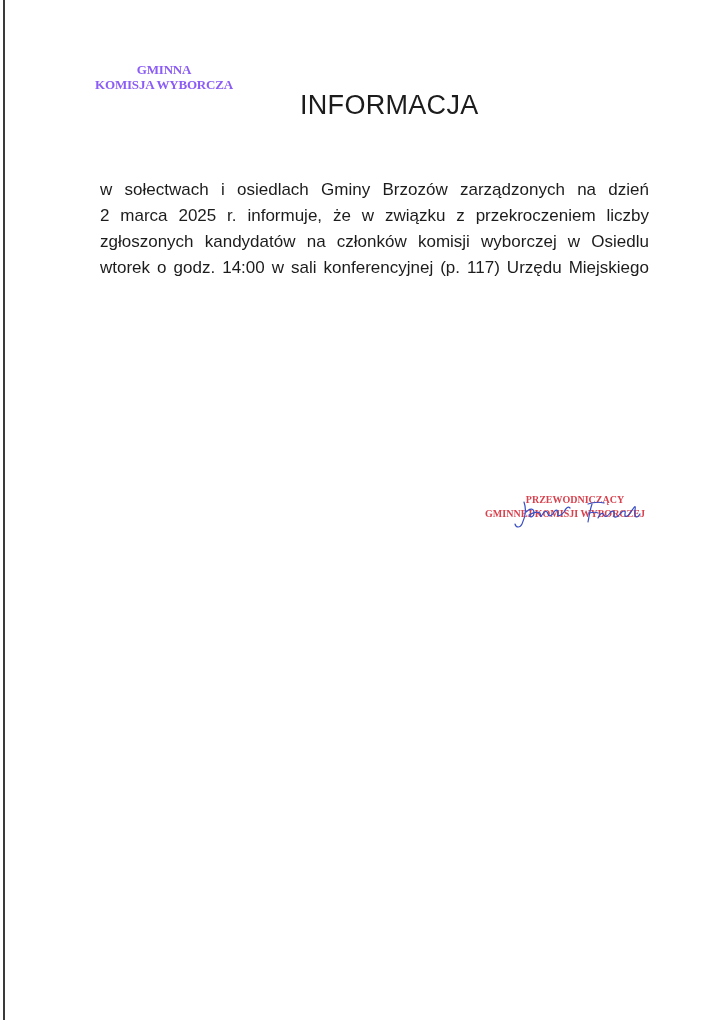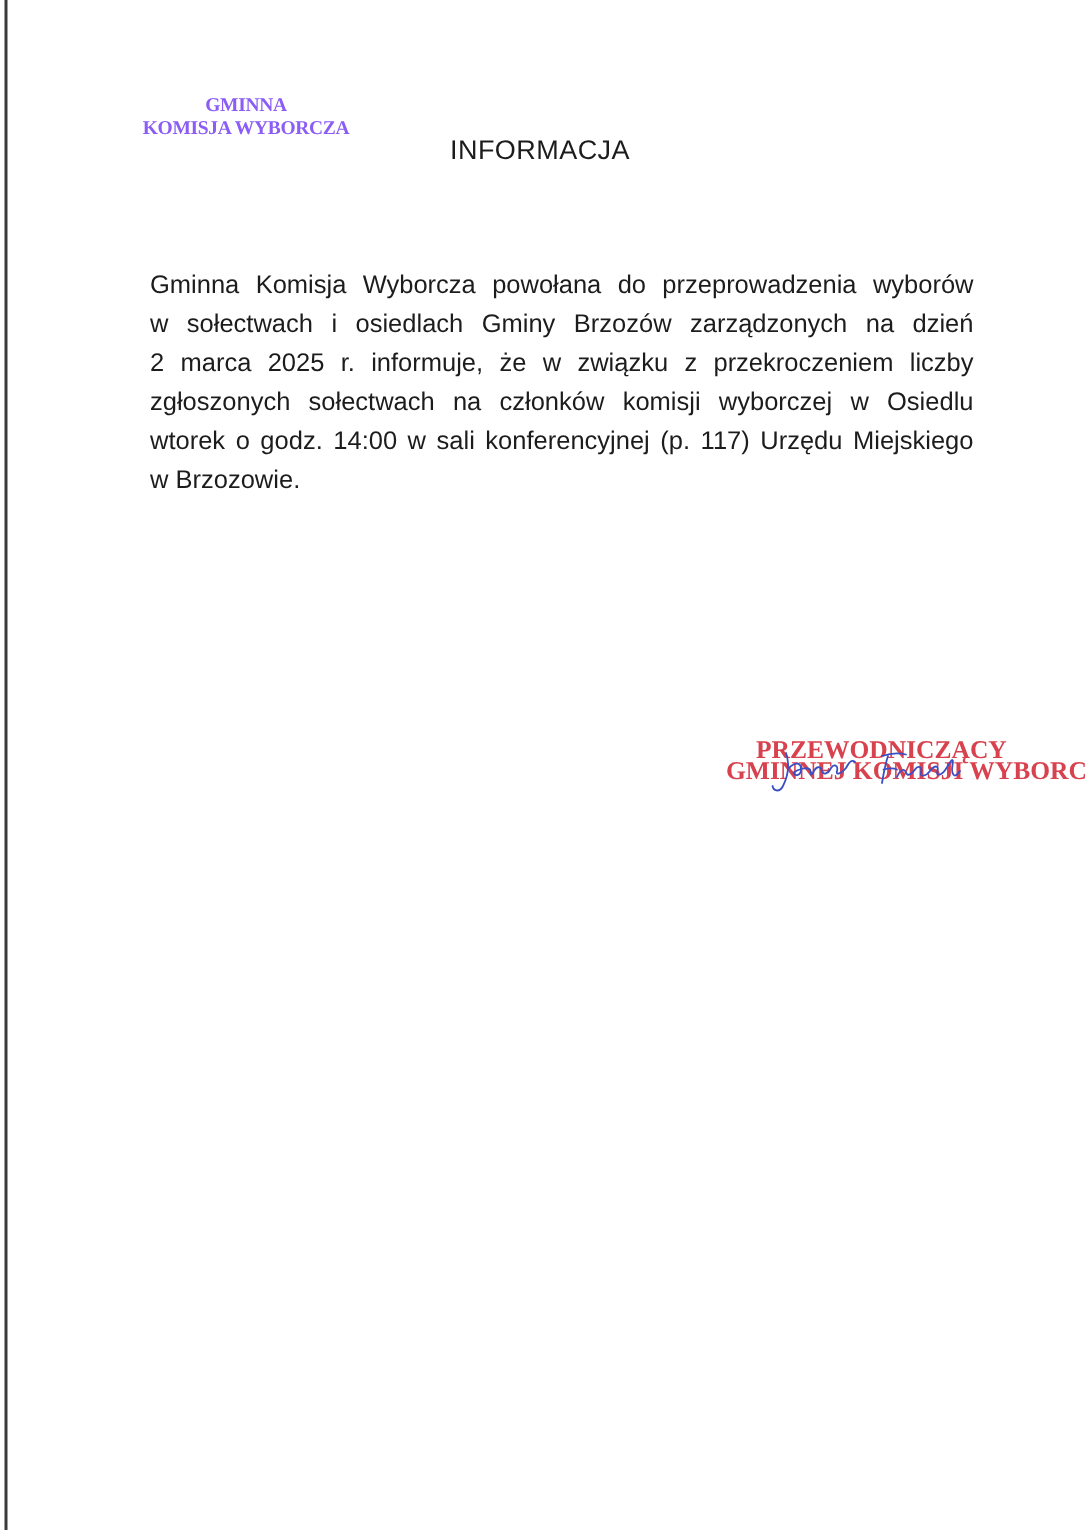--- a/index.html
+++ b/index.html
@@ -37,21 +37,21 @@
       letter-spacing: -0.2px;
     }
     .stamp-header div {
       white-space: nowrap;
     }
     .doc-title {
       position: absolute;
       left: 300px;
       top: 90px;
       font-family: "Liberation Sans", "DejaVu Sans", sans-serif;
-      font-size: 18px;
+      font-size: 27px;
       color: #1c1c1c;
       letter-spacing: 0.3px;
     }
     .body-text {
       position: absolute;
       left: 100px;
       top: 177px;
       width: 549px;
       font-family: "Liberation Sans", "DejaVu Sans", sans-serif;
       font-size: 17px;
@@ -70,21 +70,21 @@
     }
     .signature-stamp {
       position: absolute;
       left: 484px;
       top: 493px;
       width: 162px;
       text-align: center;
       font-family: "Liberation Serif", "DejaVu Serif", serif;
       font-weight: bold;
       color: #d8424e;
-      font-size: 17px;
+      font-size: 10px;
       line-height: 14px;
     }
     .signature-stamp div {
       white-space: nowrap;
     }
     .signature-stamp .role-line-1 {
       padding-left: 20px;
     }
     .handwritten-signature {
       position: absolute;
@@ -100,26 +100,24 @@
 <div class="page-edge-line"></div>
 
 <div class="stamp-header">
   <div>GMINNA</div>
   <div>KOMISJA WYBORCZA</div>
 </div>
 
 <div class="doc-title">INFORMACJA</div>
 
 <div class="body-text">
-  <div class="body-line">Gminna Komisja Wyborcza powołana do przeprowadzenia wyborów</div>
   <div class="body-line">w sołectwach i osiedlach Gminy Brzozów zarządzonych na dzień</div>
   <div class="body-line">2 marca 2025 r. informuje, że w związku z przekroczeniem liczby</div>
-  <div class="body-line">zgłoszonych sołectwach na członków komisji wyborczej  w Osiedlu</div>
+  <div class="body-line">zgłoszonych kandydatów na członków komisji wyborczej  w Osiedlu</div>
   <div class="body-line">wtorek o godz. 14:00 w sali konferencyjnej (p. 117) Urzędu Miejskiego</div>
-  <div class="body-line last">w Brzozowie.</div>
 </div>
 
 <div class="signature-stamp">
   <div class="role-line-1">PRZEWODNICZĄCY</div>
   <div>GMINNEJ KOMISJI WYBORCZEJ</div>
 </div>
 
 <svg class="handwritten-signature" viewBox="0 0 140 34" xmlns="http://www.w3.org/2000/svg">
   <g fill="none" stroke="#3a4fc4" stroke-width="1.2" stroke-linecap="round" stroke-linejoin="round">
     <path d="M14 6 C16 12, 16 20, 12 28 C10 32, 6 32, 5 28"></path>

